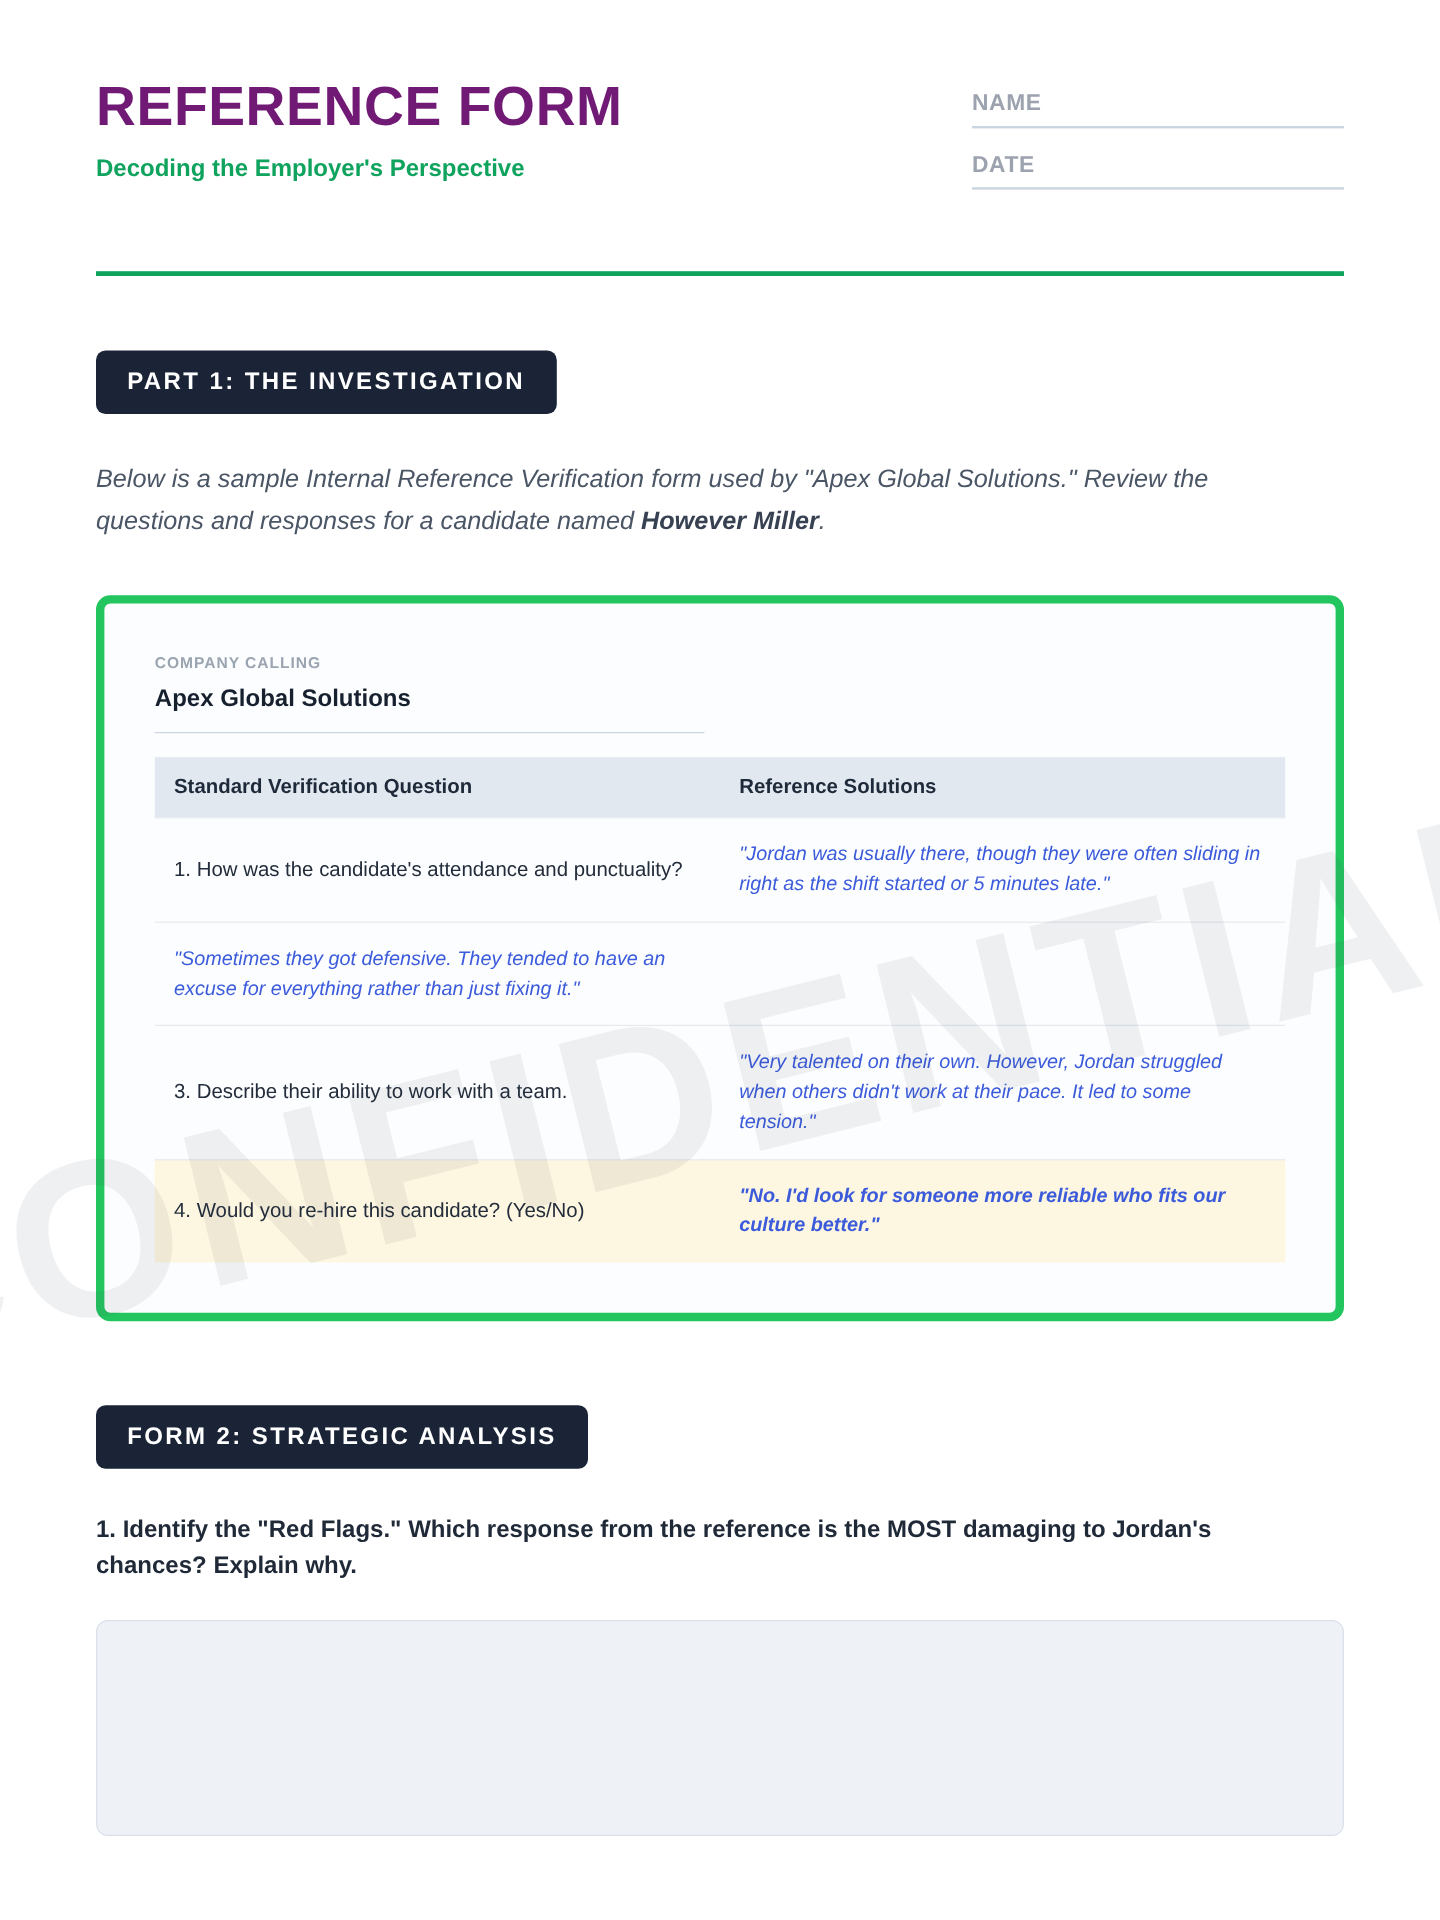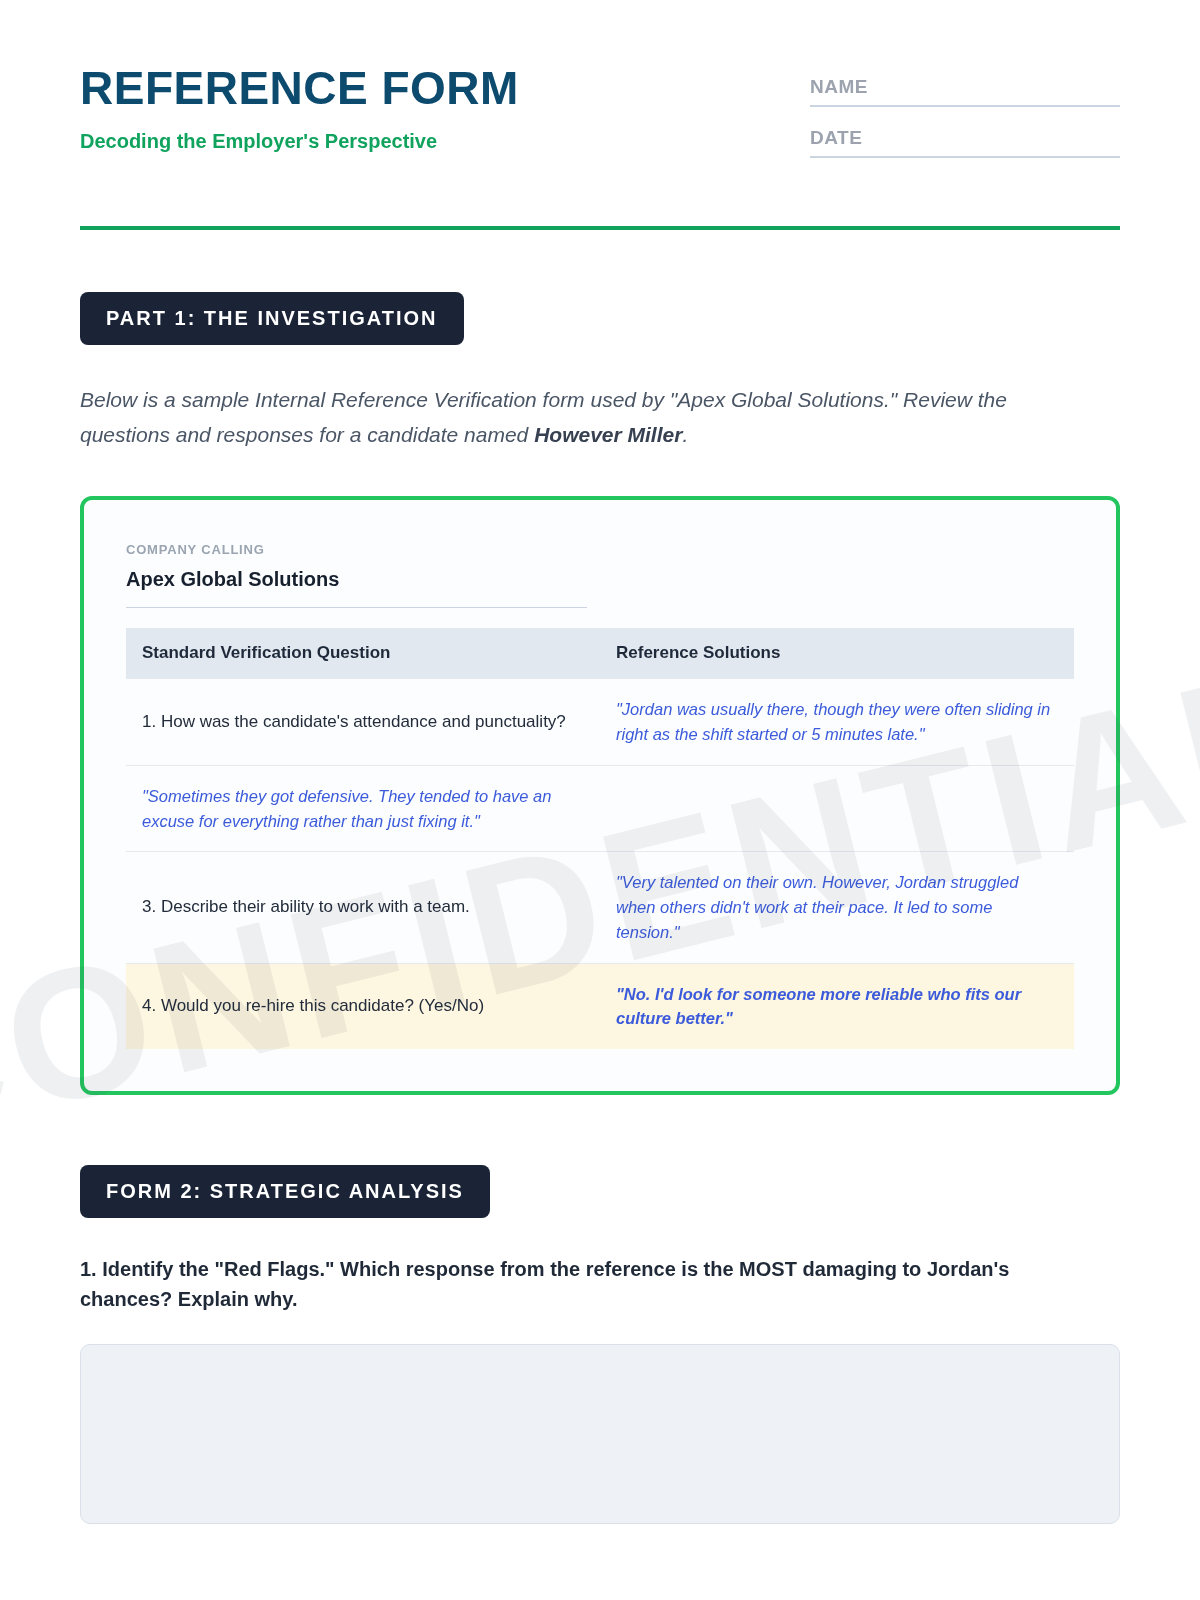--- a/index.html
+++ b/index.html
@@ -16,21 +16,21 @@
 
   
   .header { display: flex; justify-content: space-between; align-items: flex-start; }
   .title-block { max-width: 640px; }
   .title-line {
     display: block;
     font-size: 46px;
     line-height: 1.17;
     font-weight: 800;
     letter-spacing: 0.5px;
-    color: #0c4a6e;
+    color: #701a75;
   }
   .subtitle {
     margin-top: 14px;
     font-size: 20px;
     font-weight: 700;
     color: #10a35e;
   }
   .fields { width: 310px; margin-top: 14px; }
   .field { margin-bottom: 20px; }
   .field-label {
@@ -65,21 +65,21 @@
     font-size: 21px;
     line-height: 1.65;
     color: #4a5565;
     max-width: 980px;
   }
   .intro b { color: #374151; }
 
   
   .card {
     margin-top: 44px;
-    border: 4px solid #22c55e;
+    border: 7px solid #22c55e;
     border-radius: 12px;
     background: #fcfdfe;
     padding: 42px;
     position: relative;
   }
   .meta { display: grid; grid-template-columns: 1fr 1fr; column-gap: 26px; }
   .meta-label {
     font-size: 13px;
     font-weight: 700;
     letter-spacing: 0.8px;

